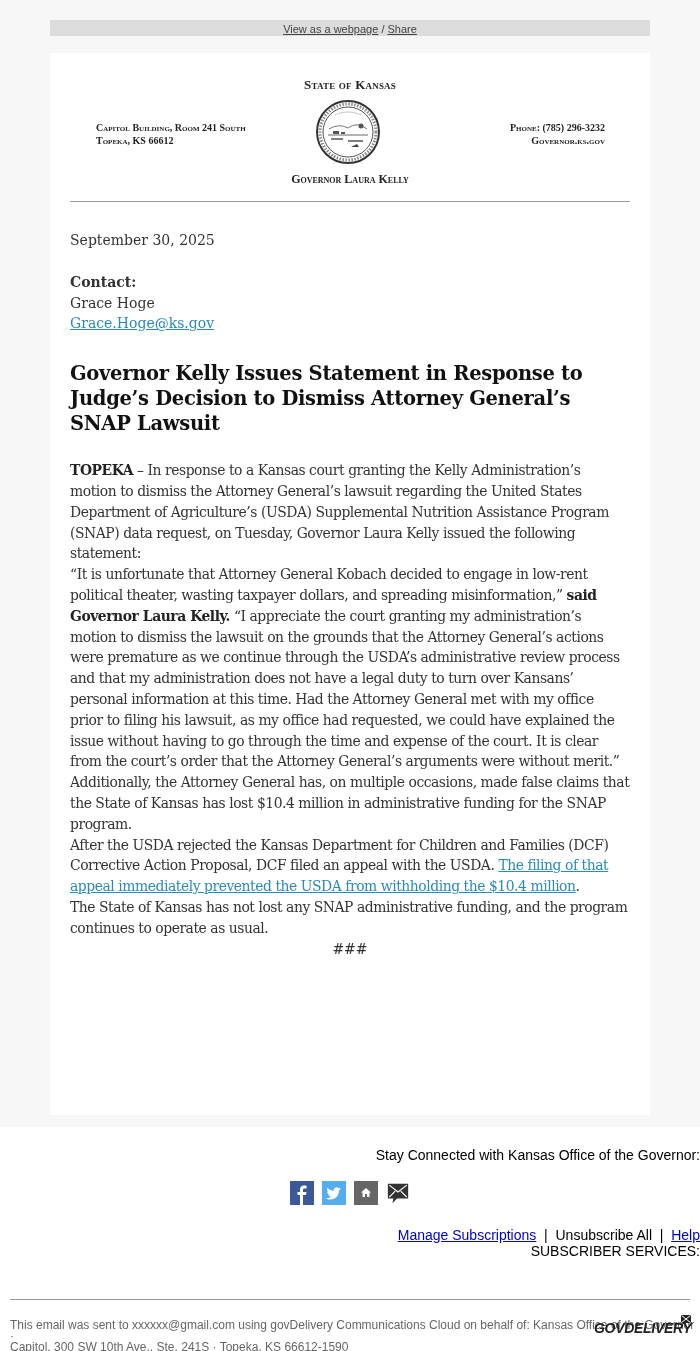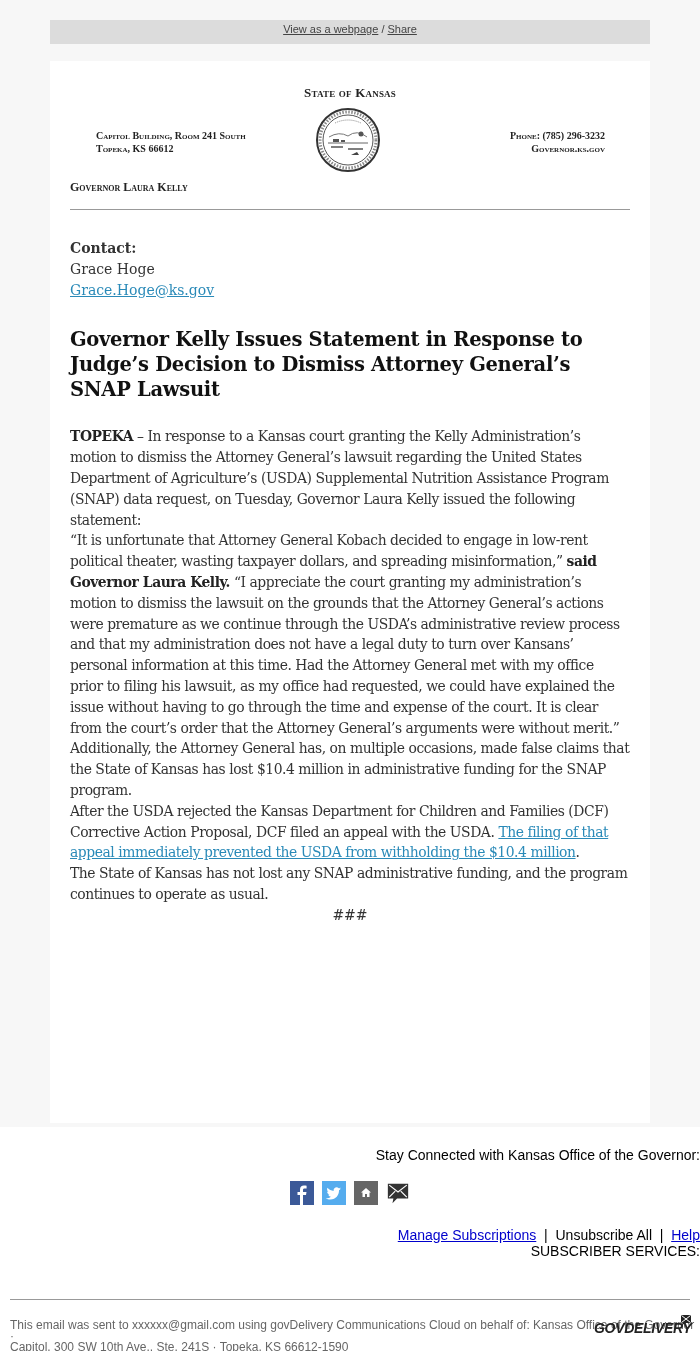--- a/index.html
+++ b/index.html
@@ -1,26 +1,26 @@
 <!DOCTYPE html>
 <html><head>
 <meta charset="utf-8">
 <style>
   html, body { margin:0; padding:0; }
   body { width:700px; height:1351px; background:#ffffff; font-family:"Liberation Sans", sans-serif; position:relative; overflow:hidden; }
   .outer { background:#f7f7f7; padding:20px 0 20px 0; width:700px; box-sizing:border-box; height:1127px; }
-  .topbar { width:600px; margin:0 auto; background:#dcdcdc; height:24px; text-align:center; font-size:11px; line-height:16px; color:#444; padding-top:1px; box-sizing:border-box; }
+  .topbar { width:600px; margin:0 auto; background:#dcdcdc; height:16px; text-align:center; font-size:11px; line-height:16px; color:#444; padding-top:1px; box-sizing:border-box; }
   .topbar a { color:#444; text-decoration:underline; }
   .card { width:600px; margin:17px auto; background:#ffffff; height:1062px; position:relative; box-sizing:border-box; }
   .letterhead { position:relative; height:148px; margin:0 20px; border-bottom:1px solid #999; }
   .lh-title { position:absolute; left:0; right:0; top:24px; text-align:center; font-family:"Liberation Serif", serif; font-weight:bold; font-size:13px; font-variant:small-caps; color:#222; letter-spacing:0.2px; }
   .lh-left { position:absolute; left:26px; top:68px; font-family:"Liberation Serif", serif; font-weight:bold; font-variant:small-caps; font-size:10px; line-height:13px; color:#222; }
   .lh-right { position:absolute; right:25px; top:68px; text-align:right; font-family:"Liberation Serif", serif; font-weight:bold; font-variant:small-caps; font-size:10px; line-height:13px; color:#222; }
   .seal { position:absolute; left:245px; top:46px; width:66px; height:66px; }
-  .lh-gov { position:absolute; left:0; right:0; top:119px; font-family:"Liberation Serif", serif; font-weight:bold; font-size:12px; font-variant:small-caps; color:#222; }
+  .lh-gov { position:absolute; left:0; right:0; top:119px; text-align:center; font-family:"Liberation Serif", serif; font-weight:bold; font-size:12px; font-variant:small-caps; color:#222; }
   .body { padding:0 20px; font-family:"DejaVu Serif", serif; color:#333; font-size:14px; line-height:20.8px; }
   .body p { margin:0; }
   .meta { margin-top:28px; }
   .label { font-weight:bold; }
   a.link { color:#2a8ab8; text-decoration:underline; }
   .headline { font-family:"DejaVu Serif", serif; font-weight:bold; color:#111; font-size:19.5px; line-height:25px; text-align:left; margin-top:27px; letter-spacing:-0.3px; }
   .para { margin-top:19px; letter-spacing:-0.45px; font-size:13.9px; }
   .hashes { text-align:center; margin-top:19px; }
   .footer { text-align:right; font-family:"Liberation Sans", sans-serif; font-size:14px; color:#000; }
   .stay { margin-top:20px; }
@@ -61,20 +61,21 @@
       </svg>
       <div class="lh-right">
         <div>Phone: (785) 296-3232</div>
         <div>Governor.ks.gov</div>
       </div>
       <div class="lh-gov">Governor Laura Kelly</div>
     </div>
 
     <div class="body">
       <div class="meta">
+        <p>September 30, 2025</p>
         <p style="margin-top:21px" class="label">Contact:</p>
         <p>Grace Hoge</p>
         <p><a href="#" class="link">Grace.Hoge@ks.gov</a></p>
       </div>
 
       <div class="headline">Governor Kelly Issues Statement in Response to Judge’s Decision to Dismiss Attorney General’s SNAP Lawsuit</div>
 
       <p class="para" style="margin-top:24px"><b style="color:#222">TOPEKA</b><span> – In response to a Kansas court granting the Kelly Administration’s motion to dismiss the Attorney General’s lawsuit regarding the United States Department of Agriculture’s (USDA) Supplemental Nutrition Assistance Program (SNAP) data request, on Tuesday, Governor Laura Kelly issued the following statement:</span></p>
 
       <p class="para"><span>“It is unfortunate that Attorney General Kobach decided to engage in low-rent political theater, wasting taxpayer dollars, and spreading misinformation,” </span><b style="color:#222">said Governor Laura Kelly.</b><span> “I appreciate the court granting my administration’s motion to dismiss the lawsuit on the grounds that the Attorney General’s actions were premature as we continue through the USDA’s administrative review process and that my administration does not have a legal duty to turn over Kansans’ personal information at this time. Had the Attorney General met with my office prior to filing his lawsuit, as my office had requested, we could have explained the issue without having to go through the time and expense of the court. It is clear from the court’s order that the Attorney General’s arguments were without merit.”</span></p>

